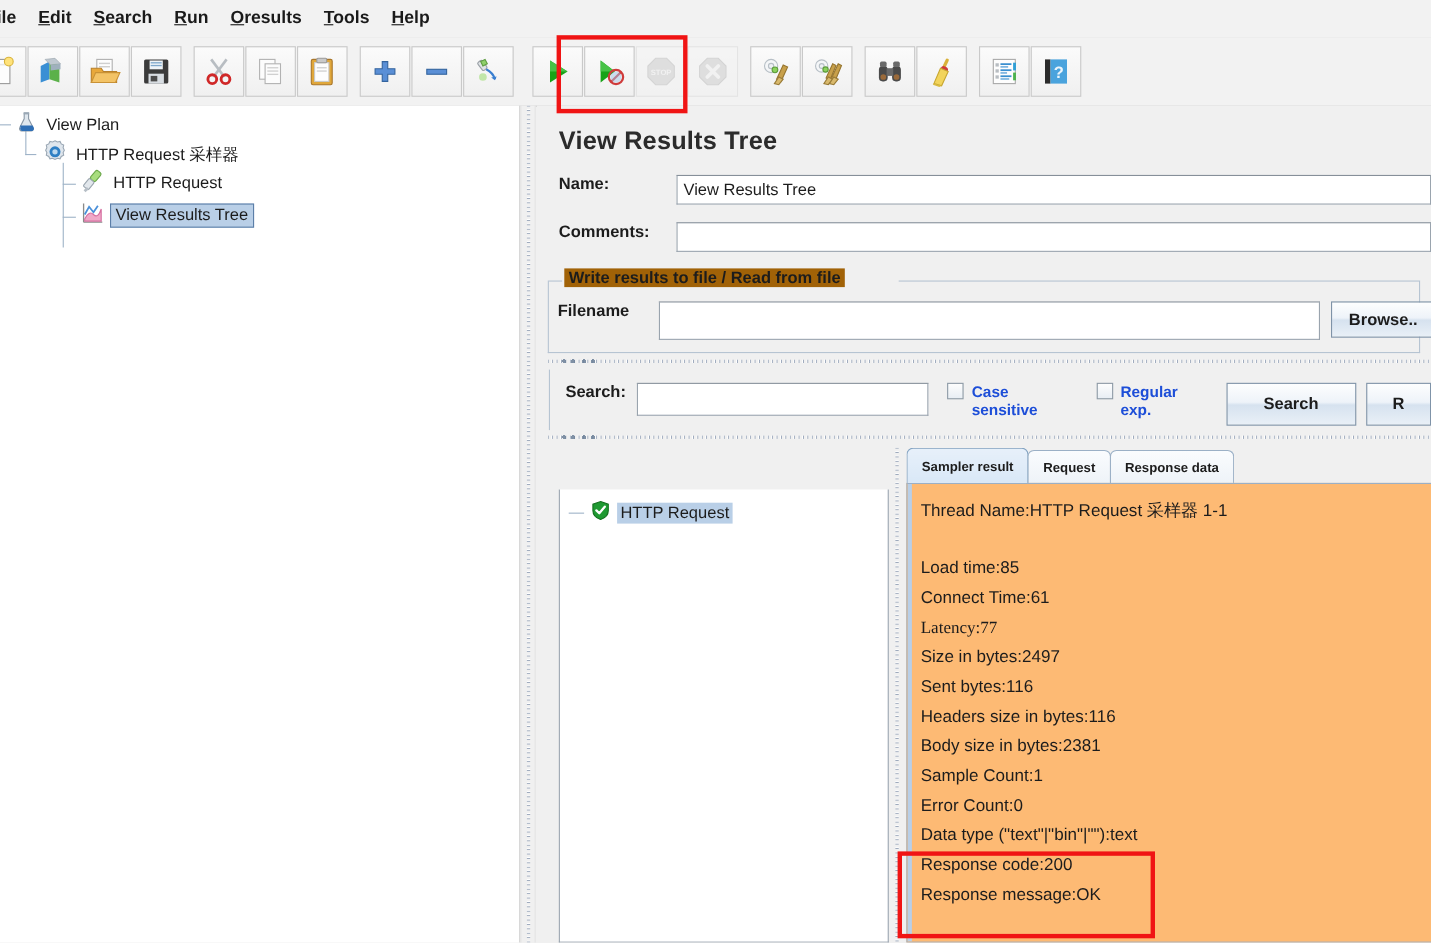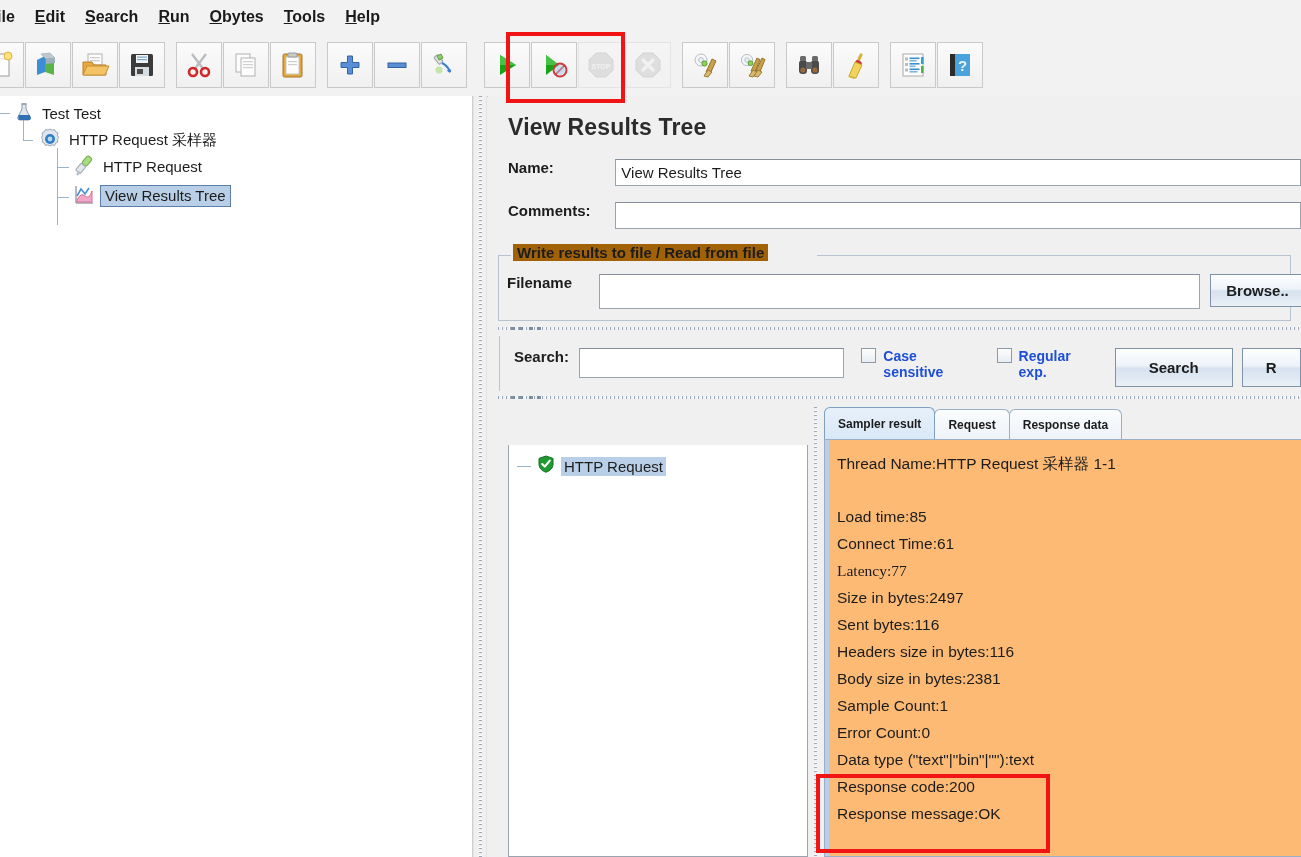--- a/index.html
+++ b/index.html
@@ -293,21 +293,21 @@
 </head>
 <body>
 
 <div id="app">
 
   <div class="menubar">
     <div class="menu-item"><span>ile</span></div>
     <div class="menu-item"><span class="mn">E</span><span>dit</span></div>
     <div class="menu-item"><span class="mn">S</span><span>earch</span></div>
     <div class="menu-item"><span class="mn">R</span><span>un</span></div>
-    <div class="menu-item"><span class="mn">O</span><span>bytes</span></div>
+    <div class="menu-item"><span class="mn">O</span><span>results</span></div>
     <div class="menu-item"><span class="mn">T</span><span>ools</span></div>
     <div class="menu-item"><span class="mn">H</span><span>elp</span></div>
   </div>
 
   <div class="toolbar">
 
     <div class="tgroup" style="margin-left:-22px;">
       <div class="tbtn">
         <svg width="30" height="30" viewBox="0 0 30 30">
           <rect x="5" y="4" width="18" height="22" fill="#fdfdfd" stroke="#9a9a9a"></rect>
@@ -514,21 +514,21 @@
       <div class="tline" style="left:57px; top:101px; width:12px; height:1px;"></div>
 
       <div class="tnode" style="left:13px; top:5px;">
         <span>
           <svg width="22" height="22" viewBox="0 0 22 22">
             <path d="M9 3 h4 v5 l4 8 a2 2 0 0 1 -2 3 h-8 a2 2 0 0 1 -2 -3 l4 -8 Z" fill="#dfe7ee" stroke="#8a98a6"></path>
             <path d="M5.3 14 h11.4 l.9 2 a2 2 0 0 1 -2 3 h-8 a2 2 0 0 1 -2 -3 Z" fill="#2f6fb5"></path>
             <rect x="8.5" y="2" width="5" height="2" fill="#9aa8b5"></rect>
           </svg>
         </span>
-        <span class="tlabel">Test Test</span>
+        <span class="tlabel">View Plan</span>
       </div>
 
       <div class="tnode" style="left:38px; top:32px;">
         <span>
           <svg width="24" height="24" viewBox="0 0 24 24">
             <path d="M12 2 l2.2 1.1 2.4 -.5 1.1 2.2 2.2 1.1 -.5 2.4 1.1 2.2 -1.1 2.2 .5 2.4 -2.2 1.1 -1.1 2.2 -2.4 -.5 -2.2 1.1 -2.2 -1.1 -2.4 .5 -1.1 -2.2 -2.2 -1.1 .5 -2.4 -1.1 -2.2 1.1 -2.2 -.5 -2.4 2.2 -1.1 1.1 -2.2 2.4 .5 Z" fill="#dfe6ed" stroke="#9aa7b4"></path>
             <circle cx="12" cy="12" r="5" fill="#2f7fc4"></circle>
             <circle cx="12" cy="12" r="2.4" fill="#bcd8ef"></circle>
           </svg>
         </span>

